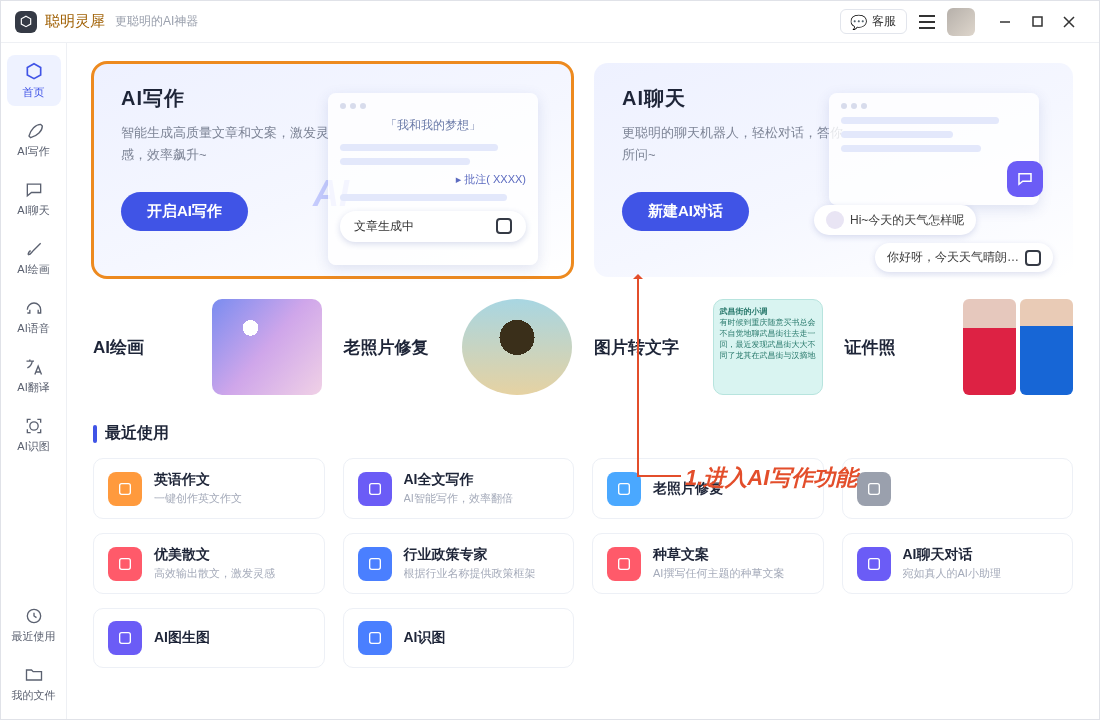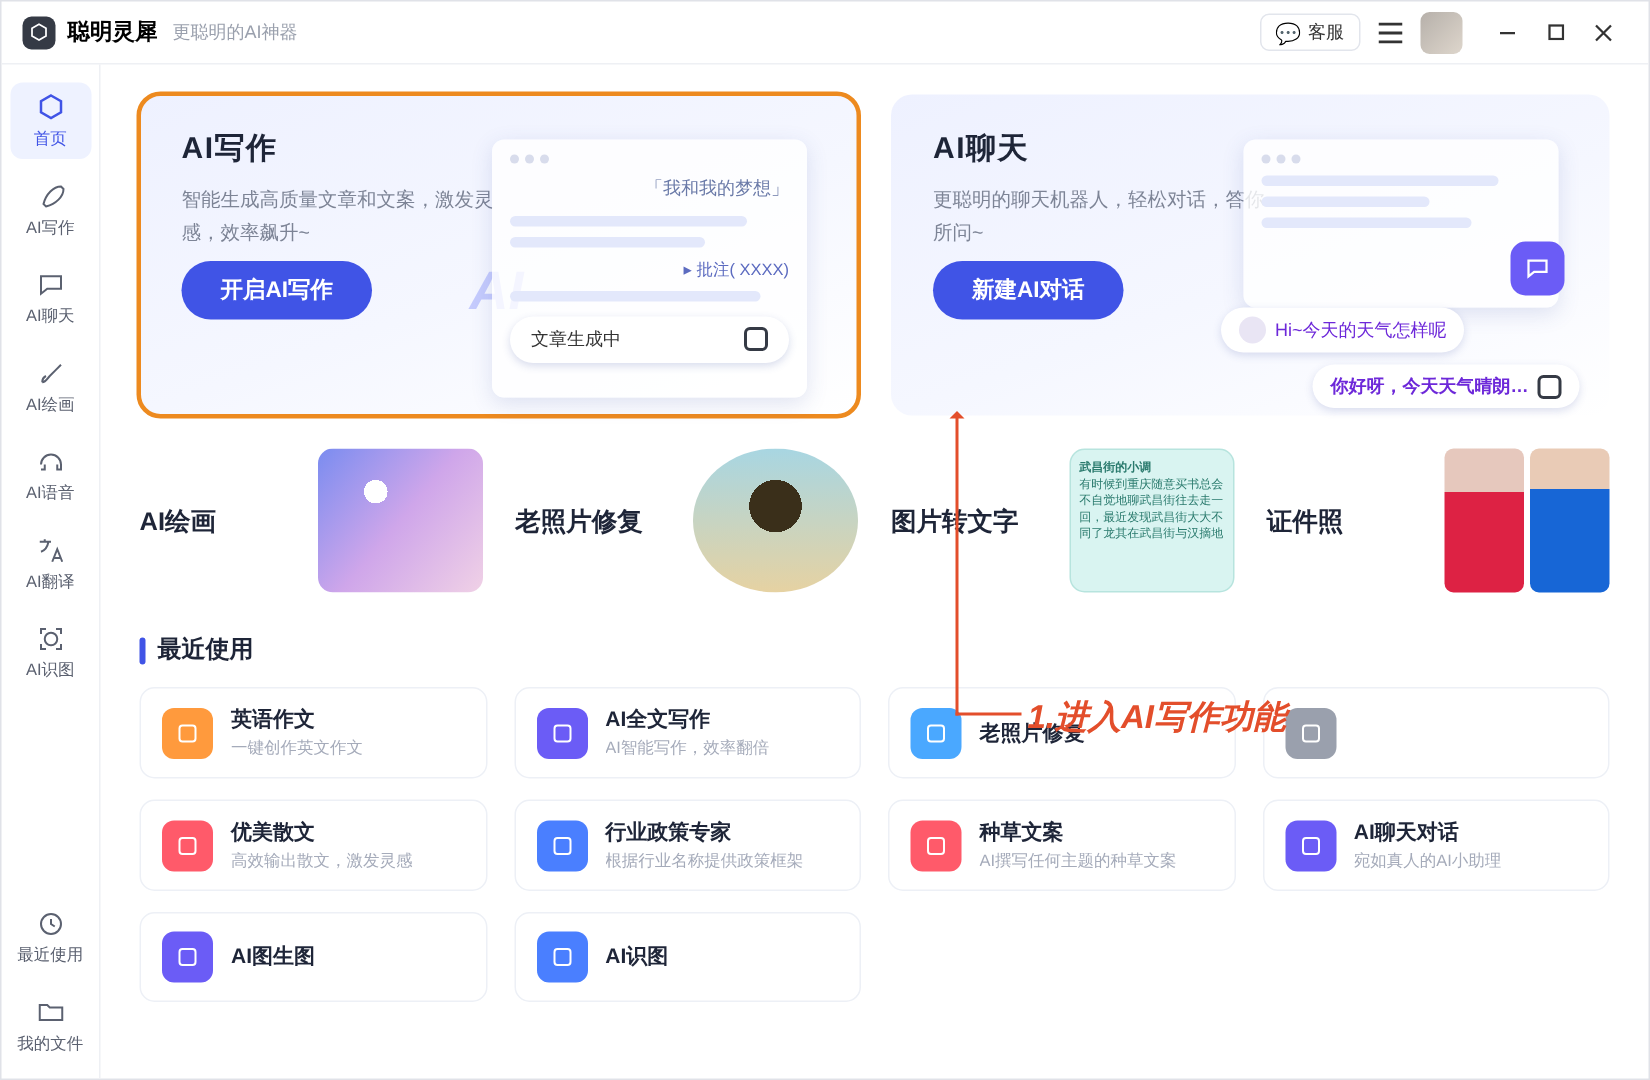--- a/index.html
+++ b/index.html
@@ -1,21 +1,21 @@
 <!DOCTYPE html>
 <html><head>
 <meta charset="utf-8">
 <style>
 * { margin: 0; padding: 0; box-sizing: border-box; font-family: -apple-system, "Microsoft YaHei", sans-serif; }
 body { width: 1100px; height: 720px; background: #fff; overflow: hidden; border: 1px solid #e0e2e8; position: relative; }
 
 
 .titlebar { height: 42px; display: flex; align-items: center; padding: 0 14px; border-bottom: 1px solid #eef0f4; }
 .titlebar .logo { width: 22px; height: 22px; border-radius: 6px; background: #353a45; display: flex; align-items: center; justify-content: center; margin-right: 8px; }
-.titlebar .brand { font-size: 15px; font-weight: 700; color: #000000; margin-right: 10px; text-align: right; }
+.titlebar .brand { font-size: 15px; font-weight: 400; color: #a16207; margin-right: 10px; text-align: right; }
 .titlebar .tagline { font-size: 12px; color: #9aa0ad; }
 .titlebar .spacer { flex: 1; }
 .cs-btn { display: flex; align-items: center; gap: 4px; border: 1px solid #e2e5ec; border-radius: 6px; padding: 3px 10px; font-size: 12px; color: #333; margin-right: 10px; cursor: pointer; }
 .cs-btn .bi { font-size: 14px; }
 .menu-ico { width: 20px; height: 20px; margin-right: 10px; display:flex; align-items:center; justify-content:center; cursor:pointer; color:#333; }
 .avatar { width: 28px; height: 28px; border-radius: 6px; background: linear-gradient(135deg,#b6b0aa,#ded6cc); margin-right: 14px; }
 .win-btn { width: 32px; height: 32px; display:flex; align-items:center; justify-content:center; cursor:pointer; color:#333; font-size:14px; }
 
 
 .shell { display: flex; height: calc(100% - 42px); }
@@ -27,34 +27,34 @@
 .nav-item .ni { width:22px; height:22px; display:flex; align-items:center; justify-content:center; }
 
 
 .content { flex:1; padding: 20px 26px; overflow:auto; position:relative; }
 .hero-row { display:flex; gap:22px; }
 .hero { flex:1; background: linear-gradient(160deg,#eef1ff 0%, #f5f7ff 55%, #fff 100%); border-radius: 14px; padding: 22px 24px 22px 28px; position:relative; min-height: 214px; display:flex; }
 .hero.highlight { outline: 3px solid #ed8a1f; outline-offset: -1px; }
 .hero-left { flex: 0 0 52%; }
 .hero h3 { font-size: 20px; font-weight:800; color:#1e2538; margin-bottom:10px; letter-spacing:1px; }
 .hero p { font-size: 13px; color:#7d8496; line-height:1.7; }
-.hero .cta { margin-top:8px; background:#4054e6; color:#fff; border:none; border-radius:999px; padding:10px 26px; font-size:15px; font-weight:700; cursor:pointer; }
+.hero .cta { margin-top:26px; background:#4054e6; color:#fff; border:none; border-radius:999px; padding:10px 26px; font-size:15px; font-weight:700; cursor:pointer; }
 .hero .cta.alt { background:#4054e6; }
 .hero-right { flex:1; position:relative; }
 .mockwin { position:absolute; right:10px; top:8px; width:210px; height:172px; background:rgba(255,255,255,.8); border-radius:8px; box-shadow:0 4px 14px rgba(60,80,160,.15); padding:10px 12px; }
 .mockwin .dots { display:flex; gap:4px; margin-bottom:8px; }
 .mockwin .dots span { width:6px; height:6px; border-radius:50%; background:#d8dcec; }
-.mockwin .mtitle { text-align:right; color:#6a7aa8; font-size:12px; margin-bottom:10px; }
+.mockwin .mtitle { text-align:center; color:#6a7aa8; font-size:12px; margin-bottom:10px; }
 .mockwin .line { height:7px; background:#e3e8fb; border-radius:4px; margin:7px 0; }
 .mockwin .note { font-size:11px; color:#5c6bc0; text-align:right; margin:6px 0; }
 .mockwin .gen { margin-top:10px; background:#fff; border-radius:999px; padding:7px 14px; font-size:12px; color:#333; display:flex; justify-content:space-between; box-shadow:0 2px 6px rgba(60,80,160,.2); }
 .mockwin .gen .hex { width:16px; height:16px; border:2px solid #353a45; border-radius:4px; }
 .aiwm { position:absolute; left:-30px; bottom:40px; font-size:36px; font-weight:900; color:#6d7cfc; opacity:.35; font-style:italic; }
 
-.chat-bubble { background:#fff; border-radius:999px; padding:6px 12px; font-size:12px; color:#6d28d9; box-shadow:0 2px 6px rgba(60,80,160,.18); display:flex; align-items:center; gap:6px; position:absolute; }
+.chat-bubble { background:#fff; border-radius:999px; padding:6px 12px; font-size:12px; color:#404040; box-shadow:0 2px 6px rgba(60,80,160,.18); display:flex; align-items:center; gap:6px; position:absolute; }
 .chat-bubble .hex { width:16px; height:16px; border:2px solid #353a45; border-radius:4px; flex-shrink:0; }
 .chat-bubble .ava { width:18px; height:18px; border-radius:50%; background:#e9e5f4; flex-shrink:0; }
 .reply-fab { position:absolute; right:6px; top:76px; width:36px; height:36px; border-radius:10px; background:#6b5cf6; display:flex; align-items:center; justify-content:center; }
 
 
 .tiles { display:flex; gap:22px; margin-top:22px; }
 .tile { flex:1; display:flex; align-items:center; gap:10px; cursor:pointer; }
 .tile h4 { font-size:17px; font-weight:800; color:#1e2538; }
 .tile .thumb { width:110px; height:96px; border-radius:10px; margin-left:auto; }
 .thumb.art { background: radial-gradient(circle at 35% 30%, #fff 0 8%, transparent 8%), linear-gradient(130deg,#7a8cf0,#cfa6ea,#f0d1e6); }
@@ -253,21 +253,21 @@
           </div>
           <div class="reply-fab">
             <svg width="18" height="18" viewBox="0 0 24 24" fill="none">
                 <path d="M4 5h16v10H9l-5 4V5z" stroke="#fff" stroke-width="2"></path>
               </svg>
           </div>
           <div class="chat-bubble" style="left:-30px; top:120px;">
             <span class="ava"></span>
             <span>Hi~今天的天气怎样呢</span>
           </div>
-          <div class="chat-bubble" style="right:-4px; top:158px;font-weight:bold;">
+          <div class="chat-bubble" style="right:-4px; top:158px;">
             <span>你好呀，今天天气晴朗…</span>
             <span class="hex"></span>
           </div>
         </div>
       </div>
     </div>
 
     <div class="tiles">
       <div class="tile">
         <h4>AI绘画</h4>

